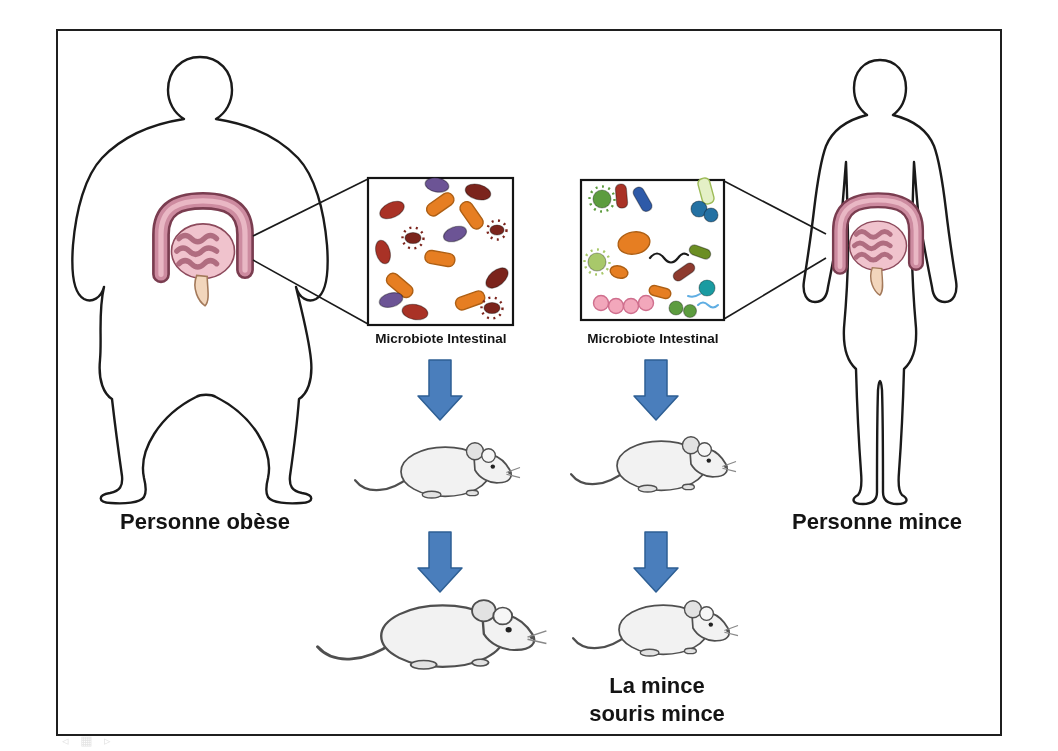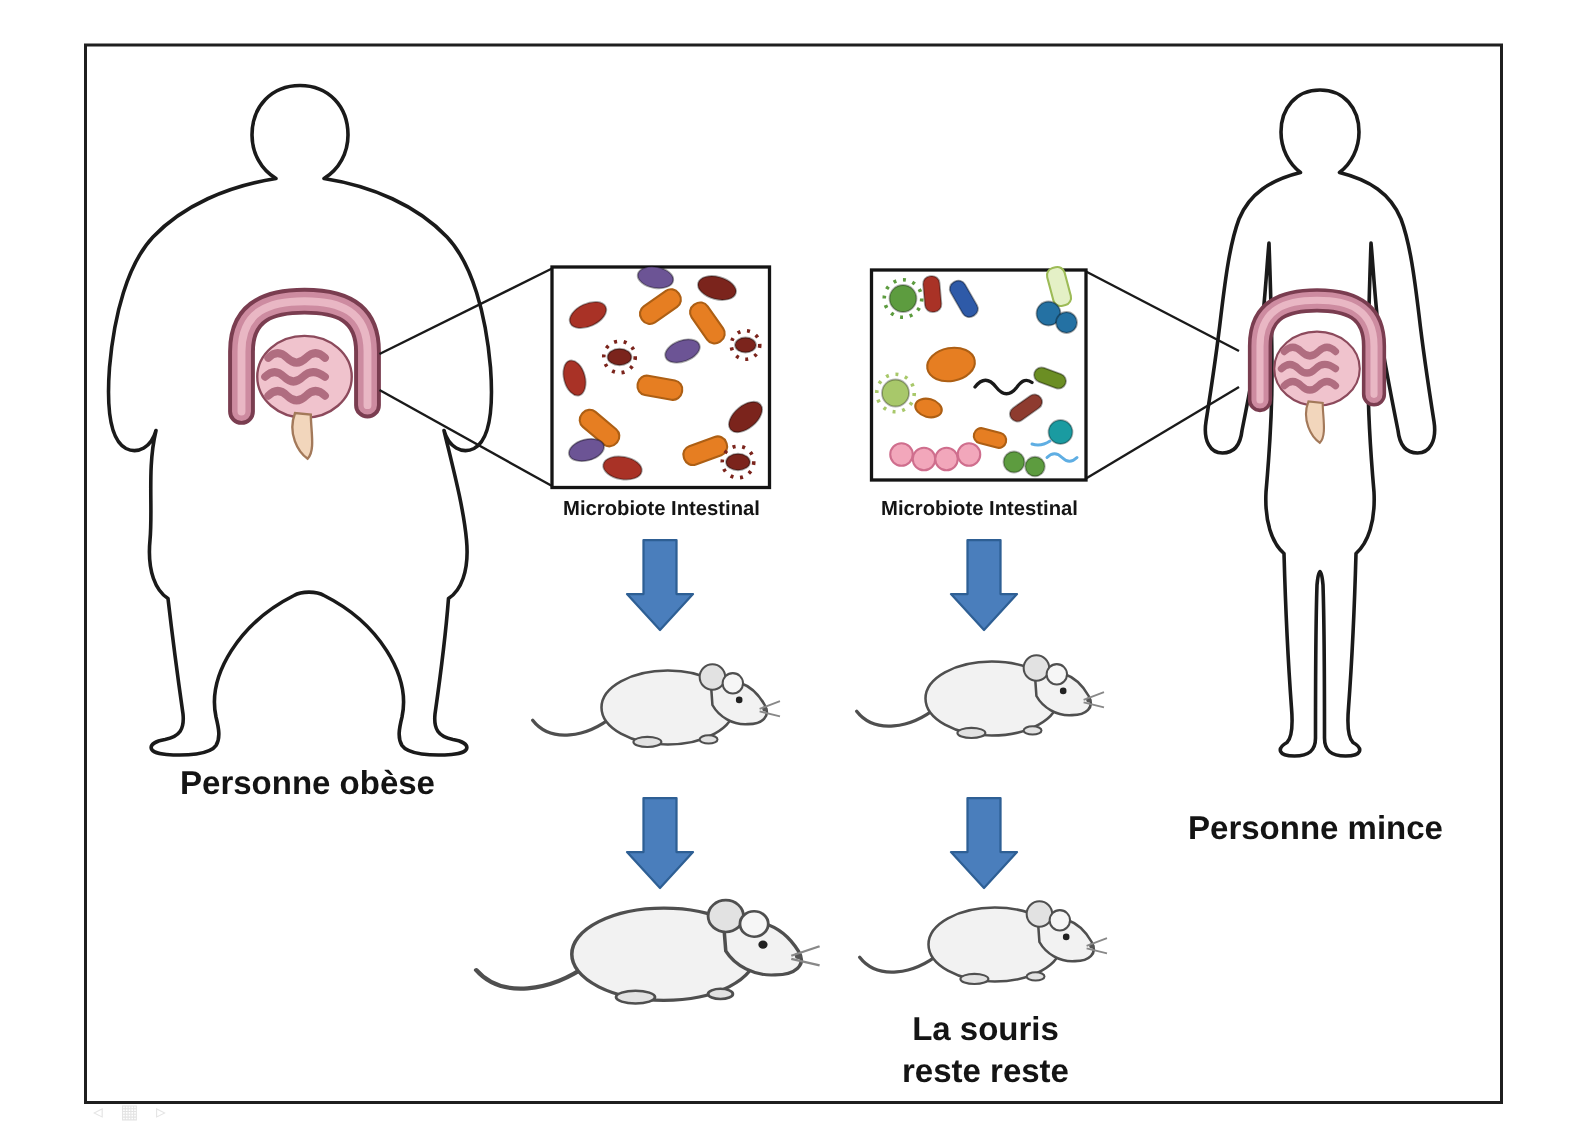--- a/index.html
+++ b/index.html
@@ -227,21 +227,21 @@
     <use href="#mouse" transform="translate(452 470) scale(0.85)"></use>
     <use href="#mouse" transform="translate(668 464) scale(0.85)"></use>
     <use href="#mouse" transform="translate(452 634) scale(1.18 1.06)"></use>
     <use href="#mouse" transform="translate(670 628) scale(0.85)"></use>
   </svg>
 
   <div class="label lbl-small" style="left:360px;top:331px;width:162px;">Microbiote Intestinal</div>
   <div class="label lbl-small" style="left:572px;top:331px;width:162px;">Microbiote Intestinal</div>
 
   <div class="label lbl-big" style="left:95px;top:508px;width:220px;">Personne obèse</div>
-  <div class="label lbl-big" style="left:767px;top:538px;width:220px;">Personne mince</div>
+  <div class="label lbl-big" style="left:767px;top:508px;width:220px;">Personne mince</div>
 
   <div class="label lbl-big" style="left:577px;top:672px;width:160px;">
-    <span style="display:block">La souris</span>
-    <span style="display:block">reste reste</span>
+    <span style="display:block">La mince</span>
+    <span style="display:block">souris mince</span>
   </div>
 
   <div id="watermark">◃ ▦ ▹</div>
 </div>
 
 </body></html>

